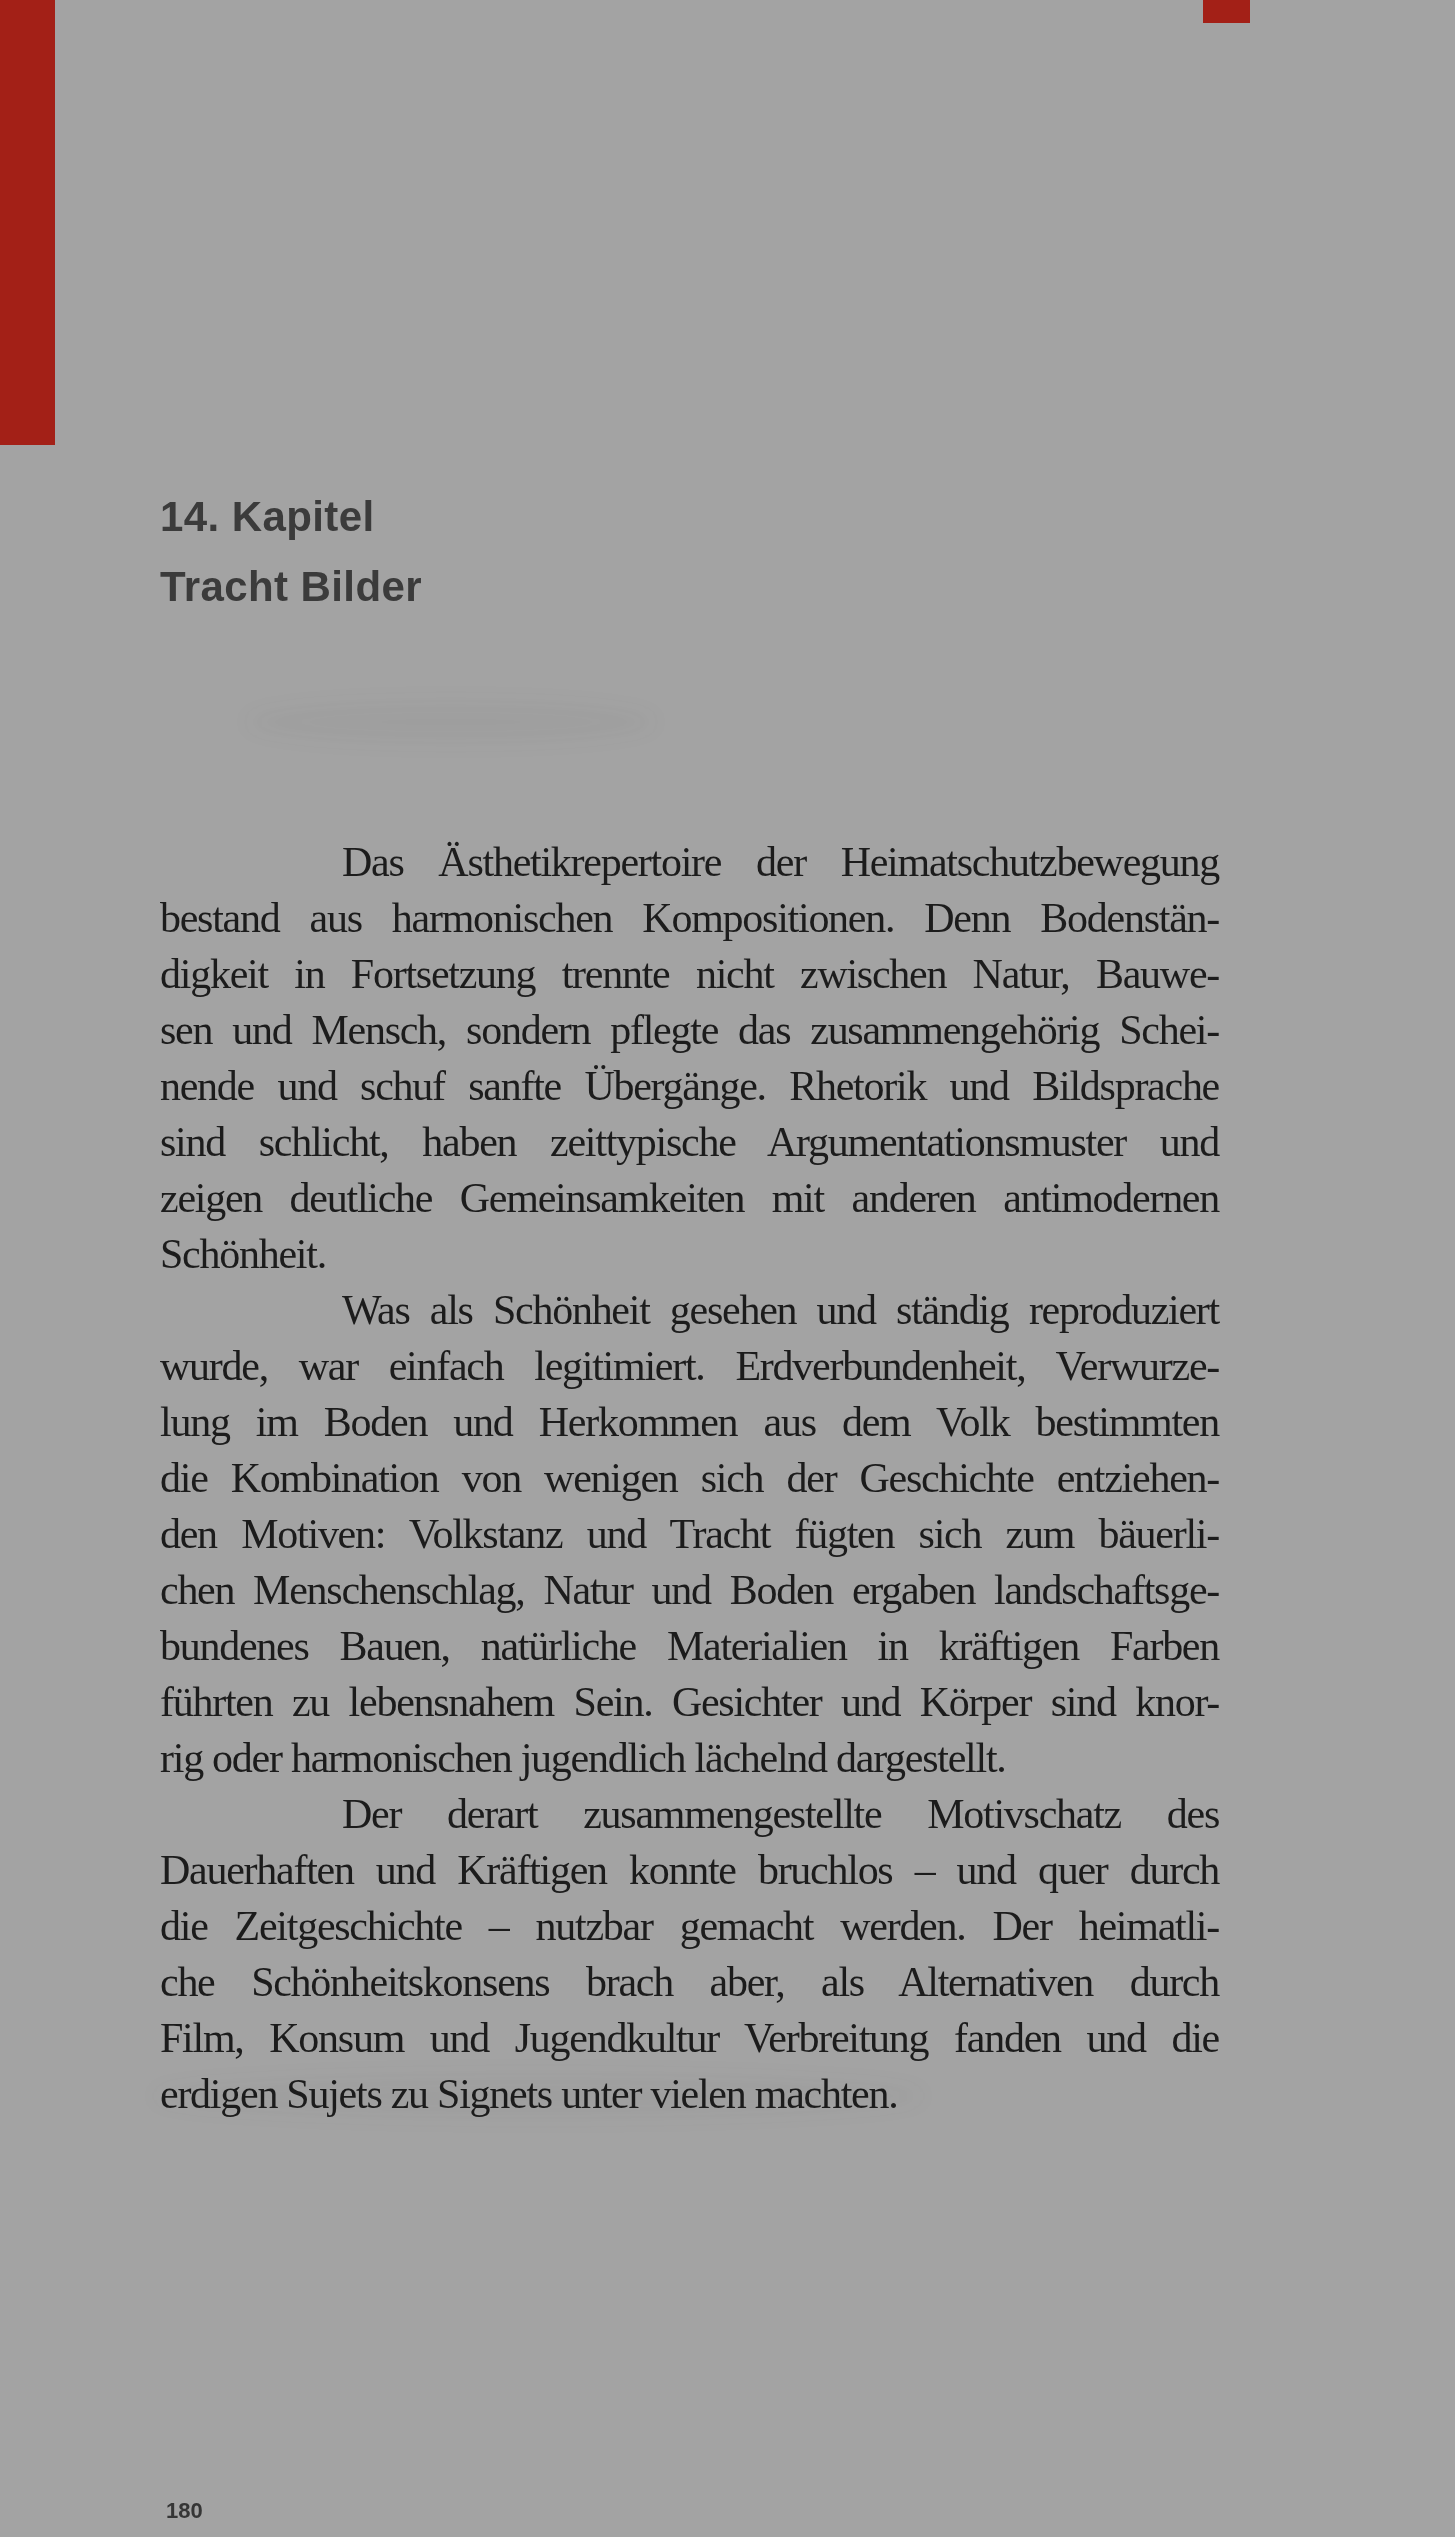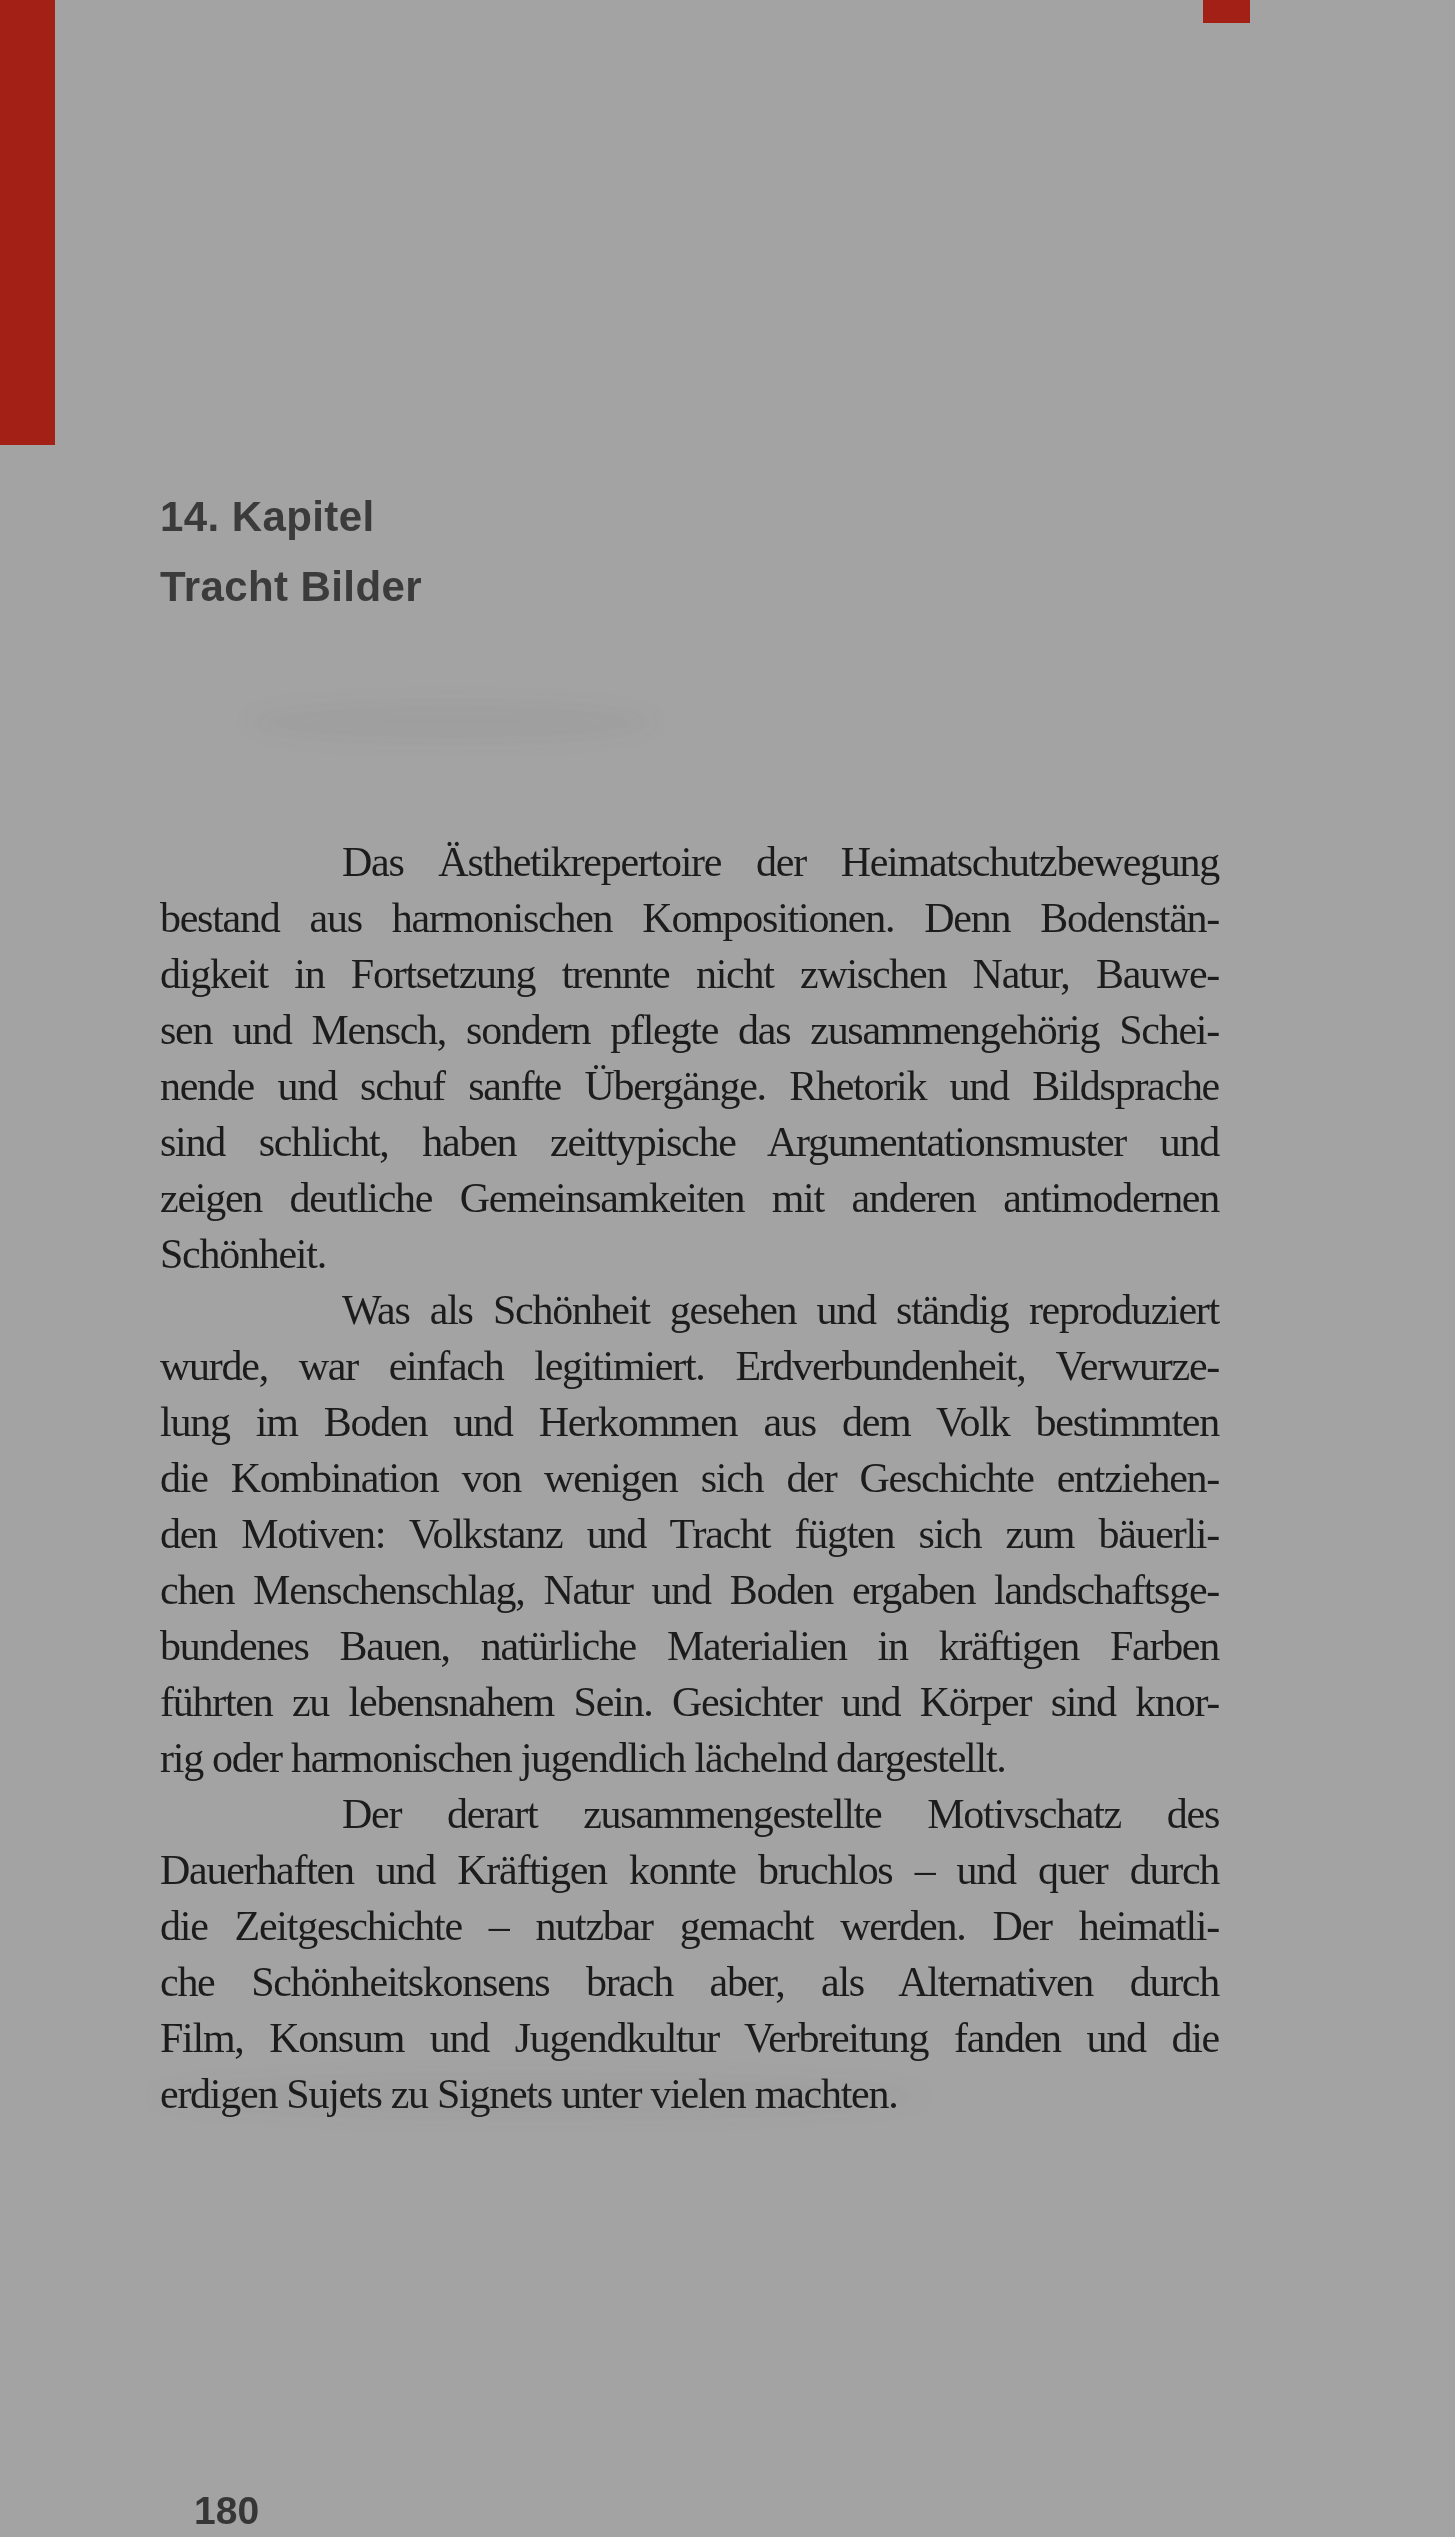--- a/index.html
+++ b/index.html
@@ -53,24 +53,23 @@
     box-sizing: border-box;
   }
   .body-text .line.indent { padding-left: 182px; }
   .body-text .line.end { text-align-last: left; }
   
   .folio {
     position: absolute;
     left: 166px; top: 2492px;
     font-family: "Liberation Sans", sans-serif;
     font-weight: 700;
-    font-size: 39px;
+    font-size: 22px;
     line-height: 38px;
     color: #363636;
-    margin-left: 28px;
   }
   
   .smudge {
     position: absolute;
     background: rgba(60, 60, 60, 0.045);
     filter: blur(10.2px);
     border-radius: 50%;
   }
   .smudge-a { left: 247px; top: 702px;  width: 408px;  height: 40px; }
   .smudge-b { left: 153px; top: 2075px; width: 771px; height: 42px; }

